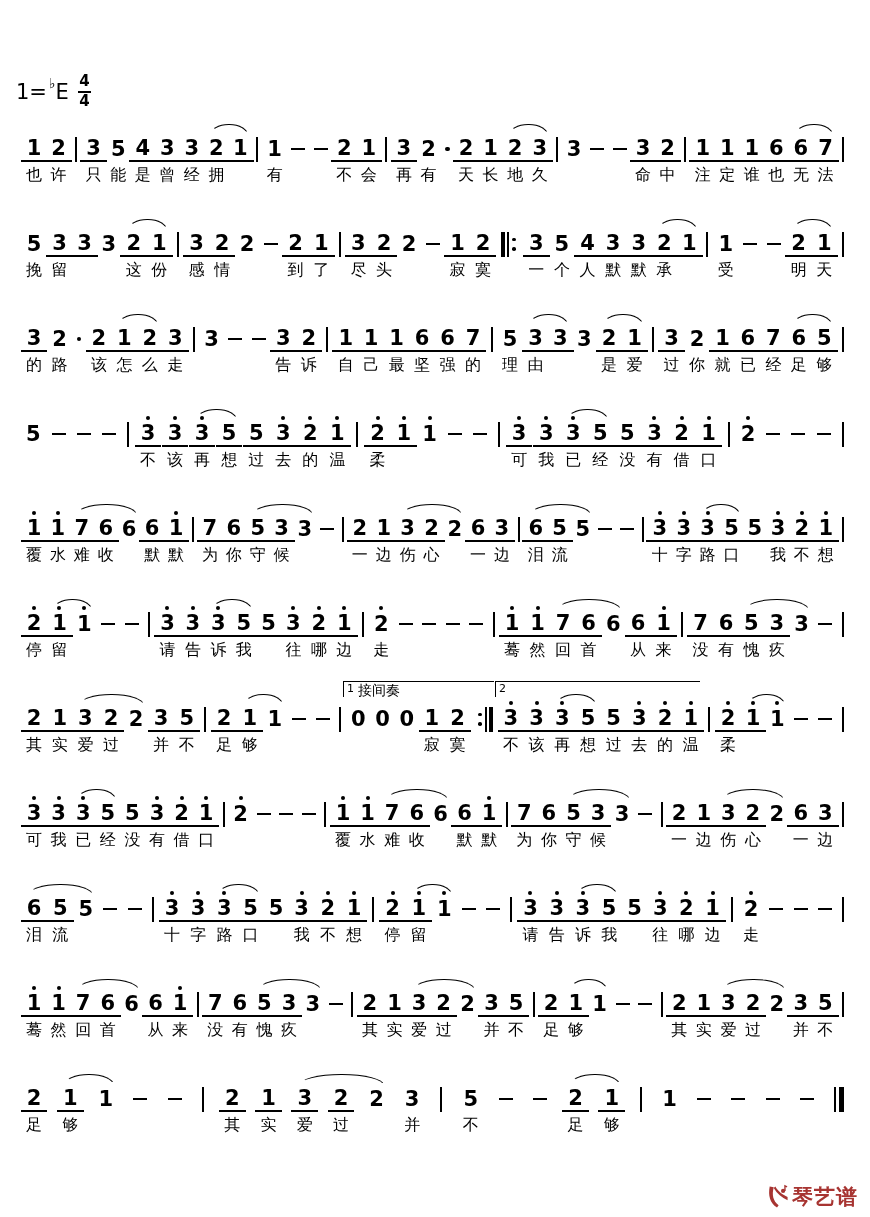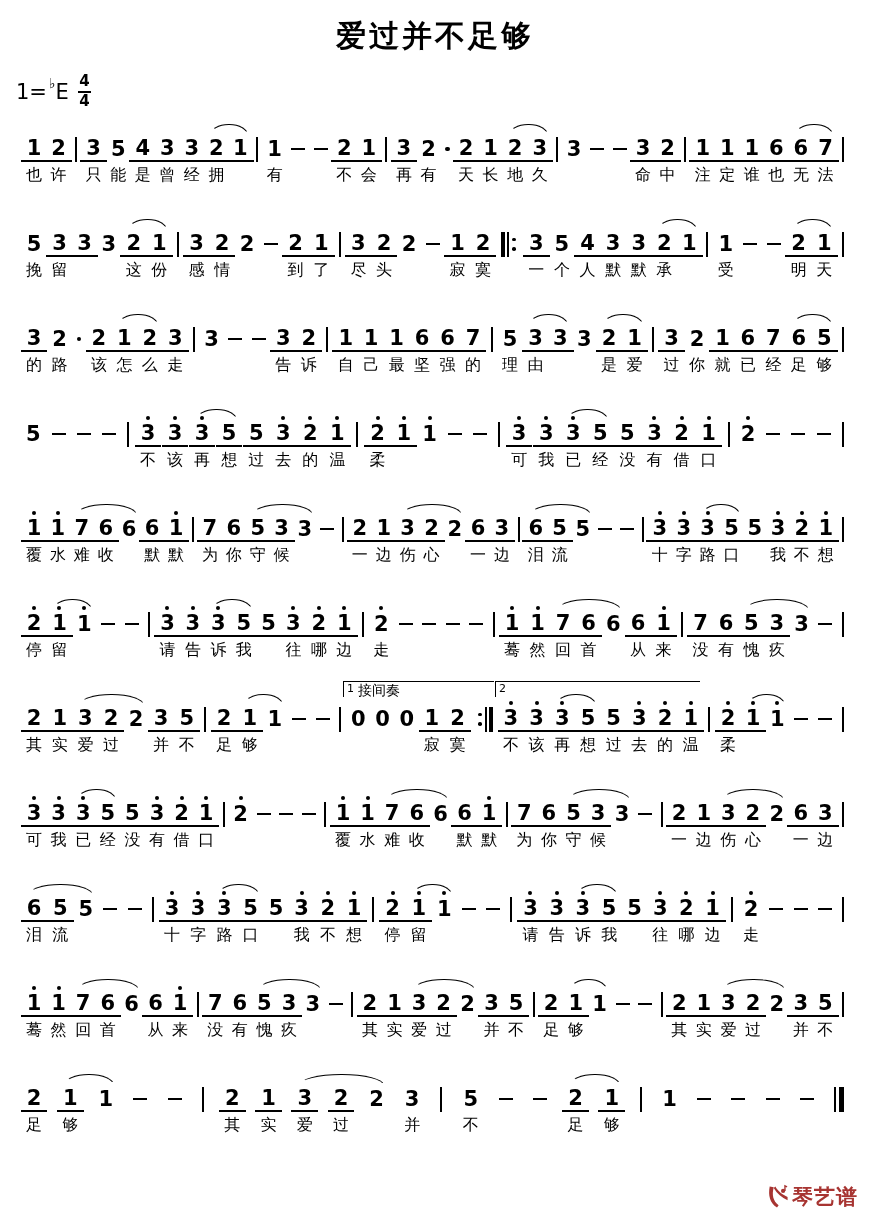--- a/index.html
+++ b/index.html
@@ -37,21 +37,20 @@
   .volta .vlabel { font-size:11px; margin:0 4px 0 3px; vertical-align:top; }
   .volta .vtext  { font-size:14px; vertical-align:top; }
   .logo { position:absolute; right:12px; bottom:6px; display:flex; align-items:center; gap:2px; }
   .logo-text { font-size:21px; font-weight:bold; letter-spacing:1px; }
 </style>
 </head>
 <body>
 
 <div class="page">
   <div class="header">
-    <div class="title">爱过并不足够</div>
     <div class="keysig">
       <span>1=</span>
         <span class="flat">♭</span>
         <span>E</span>
       <span class="frac">
         <span>4</span>
         <span class="fbar"></span>
         <span>4</span>
       </span>
     </div>

